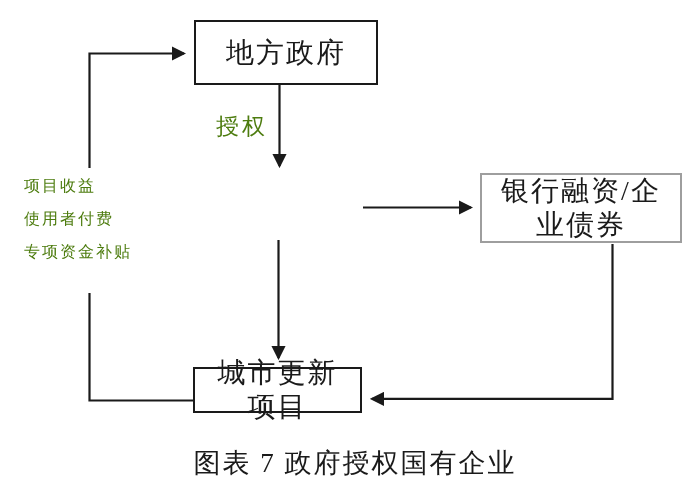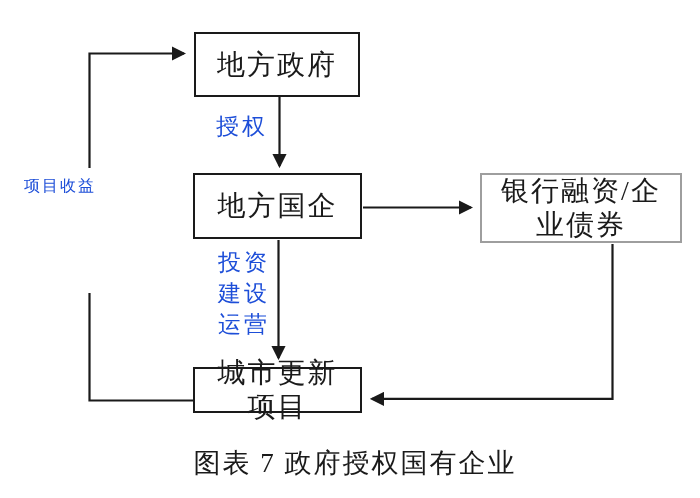--- a/index.html
+++ b/index.html
@@ -31,33 +31,33 @@
     border: 2px solid #1a1a1a;
     box-sizing: border-box;
     font-size: 28px;
     letter-spacing: 2px;
     line-height: 1.2;
     color: #1a1a1a;
   }
   .node .wrap {
     display: inline-block;
   }
-  #node-local-government { left: 194px; top: 32px;  width: 166px; height: 65px; }
+  #node-local-government { left: 194px; top: 20px;  width: 184px; height: 65px; }
   #node-local-soe        { left: 193px; top: 173px; width: 169px; height: 66px; }
   #node-bank             { left: 480px; top: 173px; width: 202px; height: 70px; border-color: #9e9e9e; }
   #node-bank .wrap       { max-width: 172px; text-align: center; }
   #node-project          { left: 193px; top: 367px; width: 169px; height: 46px; }
   #node-project .wrap    { max-width: 134px; }
 
   .edge-label {
     position: absolute;
     font-size: 23px;
     letter-spacing: 3px;
     white-space: nowrap;
-    color: #1d4ed8;
+    color: #4d7c0f;
     background: transparent;
   }
   #label-authorization { left: 216px; top: 111px; }
   #label-financing     { left: 386px; top: 172px; }
   #label-process       { left: 218px; top: 247px; line-height: 31px; }
   #label-returns       { left: 24px;  top: 169px; font-size: 16px; letter-spacing: 2px; line-height: 33px; }
 
   #caption {
     position: absolute;
     left: 0; top: 445px;
@@ -85,40 +85,34 @@
     <path d="M278.5,240 V358" fill="none" stroke="#1a1a1a" stroke-width="2.2" marker-end="url(#arrowhead)"></path>
     <path d="M612.5,244 V398.9 H372" fill="none" stroke="#1a1a1a" stroke-width="2.2" stroke-linejoin="miter" marker-end="url(#arrowhead)"></path>
     <path d="M193,400.5 H89.5 V293" fill="none" stroke="#1a1a1a" stroke-width="2.2" stroke-linejoin="miter"></path>
     <path d="M89.5,168 V53.5 H184" fill="none" stroke="#1a1a1a" stroke-width="2.2" stroke-linejoin="miter" marker-end="url(#arrowhead)"></path>
   </svg>
 
   <div class="node" id="node-local-government">
     <span class="wrap">地方政府</span>
   </div>
 
-  <div class="node" id="node-local-soe">
-    <span class="wrap">地方国企</span>
-  </div>
 
   <div class="node" id="node-bank">
     <span class="wrap">银行融资/企业债券</span>
   </div>
 
   <div class="node" id="node-project">
     <span class="wrap">城市更新项目</span>
   </div>
 
   <div class="edge-label" id="label-authorization">授权</div>
 
 
-  <div class="edge-label" id="label-process">
-    <div>投资</div>
-    <div>建设</div>
-    <div>运营</div>
-  </div>
 
   <div class="edge-label" id="label-returns">
     <div>项目收益</div>
+    <div>使用者付费</div>
+    <div>专项资金补贴</div>
   </div>
 
   <div id="caption">图表 7 政府授权国有企业</div>
 
 </div>
 
 </body></html>

